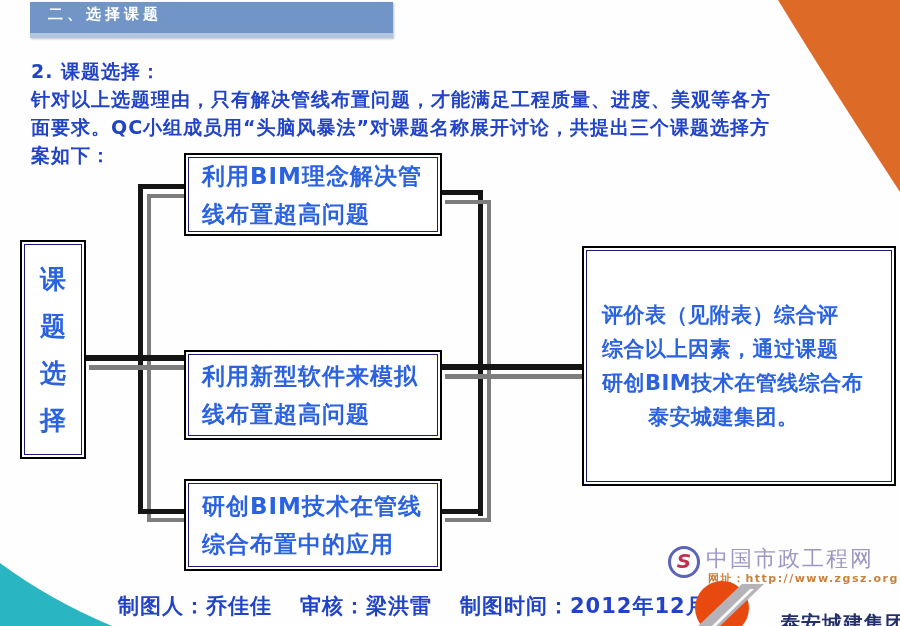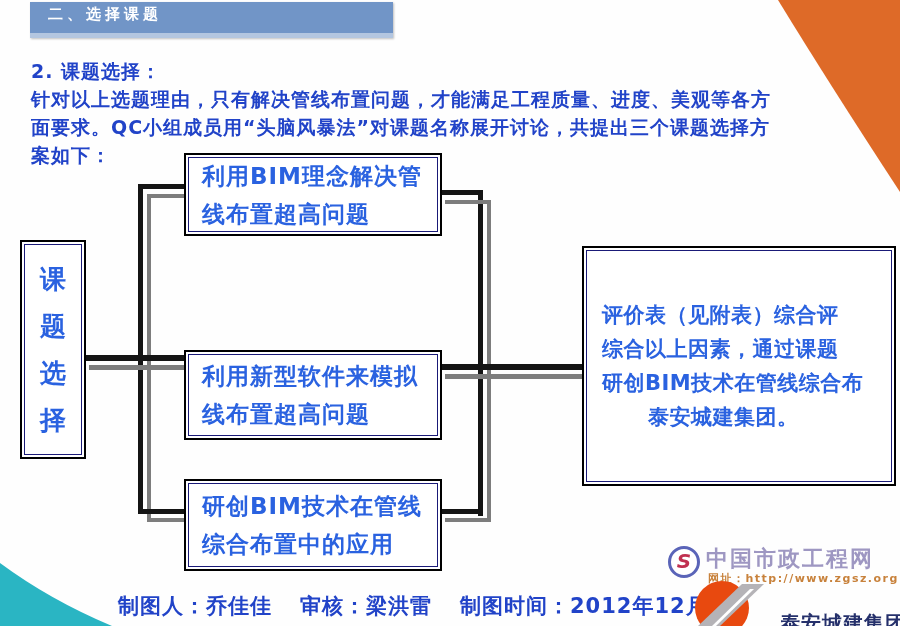--- a/index.html
+++ b/index.html
@@ -43,21 +43,21 @@
   .credits{position:absolute;left:118px;top:592px;color:#2143c8;font-weight:bold;
     font-size:21px;letter-spacing:1px;z-index:5;white-space:nowrap;}
   .credits span{margin-right:28px;margin-top:26px;}
 
   
   .zgsz{position:absolute;left:668px;top:542px;z-index:5;}
   .s-emblem{position:absolute;left:0;top:4px;width:26px;height:26px;border-radius:50%;
     border:3px solid #5a64b8;background:#fff;color:#c03050;font-weight:bold;
     font-style:italic;font-size:20px;line-height:25px;text-align:center;}
   .zgsz-name{position:absolute;left:38px;top:2px;color:#9e97c2;font-size:22px;
-    font-weight:bold;letter-spacing:2px;white-space:nowrap;}
+    font-weight:normal;letter-spacing:2px;white-space:nowrap;}
   .zgsz-url{position:absolute;left:40px;top:29px;color:#c8823c;font-size:11px;
     font-weight:bold;letter-spacing:1.5px;white-space:nowrap;}
 
   
   .company{position:absolute;left:690px;top:578px;width:210px;height:48px;z-index:5;}
   .company svg{position:absolute;left:0;top:0;}
   .company-name{position:absolute;left:90px;top:32px;color:#25306b;font-weight:bold;
     font-size:20px;letter-spacing:1px;white-space:nowrap;}
 </style>
 </head>

